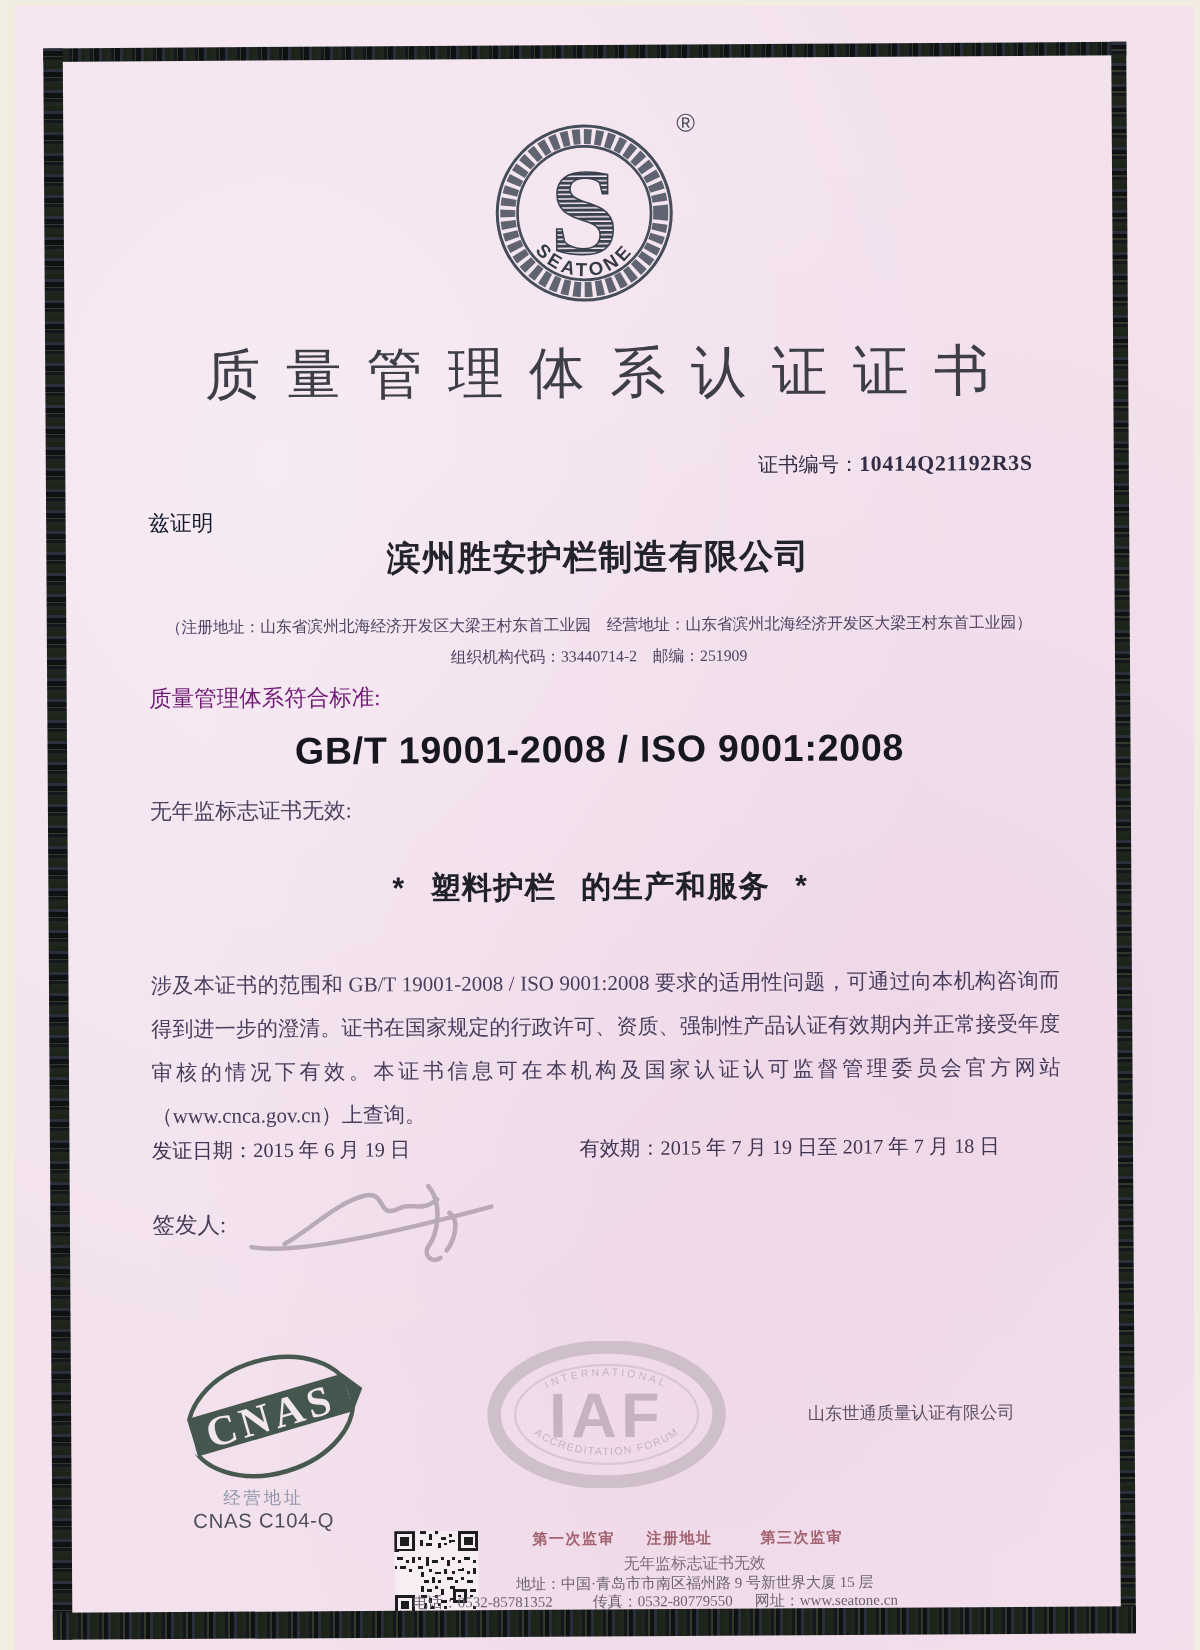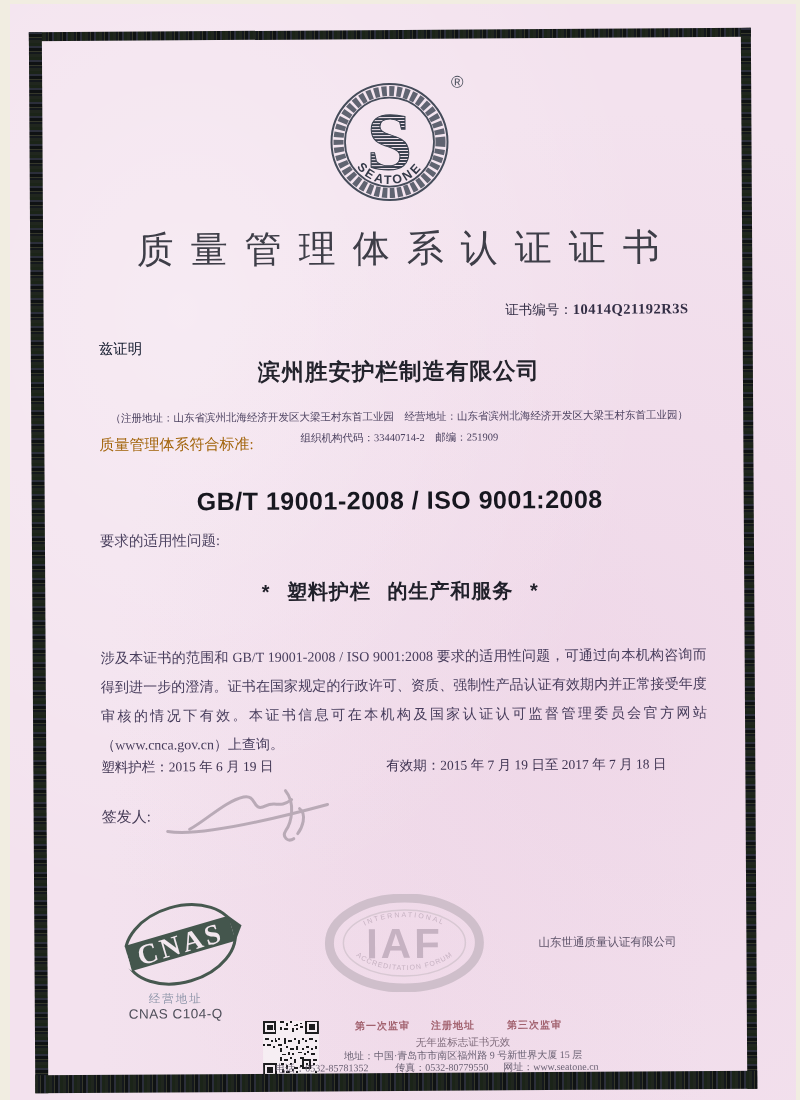--- a/index.html
+++ b/index.html
@@ -25,21 +25,21 @@
   .ctr{left:0;width:800px;text-align:center;}
   .sans{font-family:"Liberation Sans","DejaVu Sans",sans-serif;}
 
   .title{top:224px;font-size:37px;color:#3e3e48;letter-spacing:17px;text-indent:17px;}
   .certno{top:302px;left:380px;width:310px;text-align:right;font-size:13.5px;color:#332e45;}
   .certno b{font-size:14.5px;letter-spacing:.5px;}
   .intro{left:100px;top:338px;font-size:14.5px;color:#0f172a;}
   .company{top:356px;font-size:22.5px;font-weight:bold;color:#23232c;letter-spacing:1px;}
   .addr{top:410px;font-size:10.5px;color:#4c4260;}
   .orgcode{top:431px;font-size:10.5px;color:#4c4260;}
-  .stdlabel{left:100px;top:434px;font-size:15px;color:#a16207;}
+  .stdlabel{left:100px;top:455px;font-size:15px;color:#701a75;}
   .gbt{top:486px;font-size:25px;font-weight:bold;color:#17171f;letter-spacing:.5px;}
   .scopelabel{left:100px;top:530px;font-size:14.5px;color:#4c4260;}
   .scopeval{top:578px;font-size:20px;font-weight:bold;color:#20202a;word-spacing:10px;letter-spacing:1px;}
   .terms{left:100px;top:642px;width:606px;font-size:14px;line-height:29px;
          text-align:justify;color:#473d5c;}
   .d-issue{left:100px;top:757px;font-size:13.5px;color:#3f3452;}
   .d-valid{left:385px;top:757px;font-size:13.5px;color:#3f3452;}
   .signer{left:100px;top:806px;font-size:15px;color:#473d58;}
   .sig{left:158px;top:778px;}
   .logo{left:312px;top:70px;}
@@ -93,27 +93,27 @@
     </div>
 
     <div class="abs intro">兹证明</div>
     <div class="abs ctr company sans">滨州胜安护栏制造有限公司</div>
     <div class="abs ctr addr">（注册地址：山东省滨州北海经济开发区大梁王村东首工业园　经营地址：山东省滨州北海经济开发区大梁王村东首工业园）</div>
     <div class="abs ctr orgcode">组织机构代码：33440714-2　邮编：251909</div>
 
     <div class="abs stdlabel">质量管理体系符合标准:</div>
     <div class="abs ctr gbt sans">GB/T 19001-2008 / ISO 9001:2008</div>
 
-    <div class="abs scopelabel">要求的适用性问题:</div>
+    <div class="abs scopelabel">无年监标志证书无效:</div>
     <div class="abs ctr scopeval sans">* 塑料护栏 的生产和服务 *</div>
 
     <div class="abs terms">涉及本证书的范围和 GB/T 19001-2008 / ISO 9001:2008 要求的适用性问题，可通过向本机构咨询而得到进一步的澄清。证书在国家规定的行政许可、资质、强制性产品认证有效期内并正常接受年度审核的情况下有效。本证书信息可在本机构及国家认证认可监督管理委员会官方网站（www.cnca.gov.cn）上查询。</div>
 
     <div class="abs d-issue">
-      <span>塑料护栏：</span><span>2015 年 6 月 19 日</span>
+      <span>发证日期：</span><span>2015 年 6 月 19 日</span>
     </div>
     <div class="abs d-valid">
       <span>有效期：</span><span>2015 年 7 月 19 日至 2017 年 7 月 18 日</span>
     </div>
 
     <div class="abs signer">签发人:</div>
     <svg class="abs sig" width="185" height="78" viewBox="0 0 185 78">
       <g fill="none" stroke="#b3a5b1" stroke-width="3" stroke-linecap="round" opacity="0.9">
         <path d="M8,52 C40,58 115,40 168,26"></path>
         <path d="M30,50 C48,40 66,22 84,18 C98,15 92,34 106,27 C116,22 120,30 132,21"></path>

